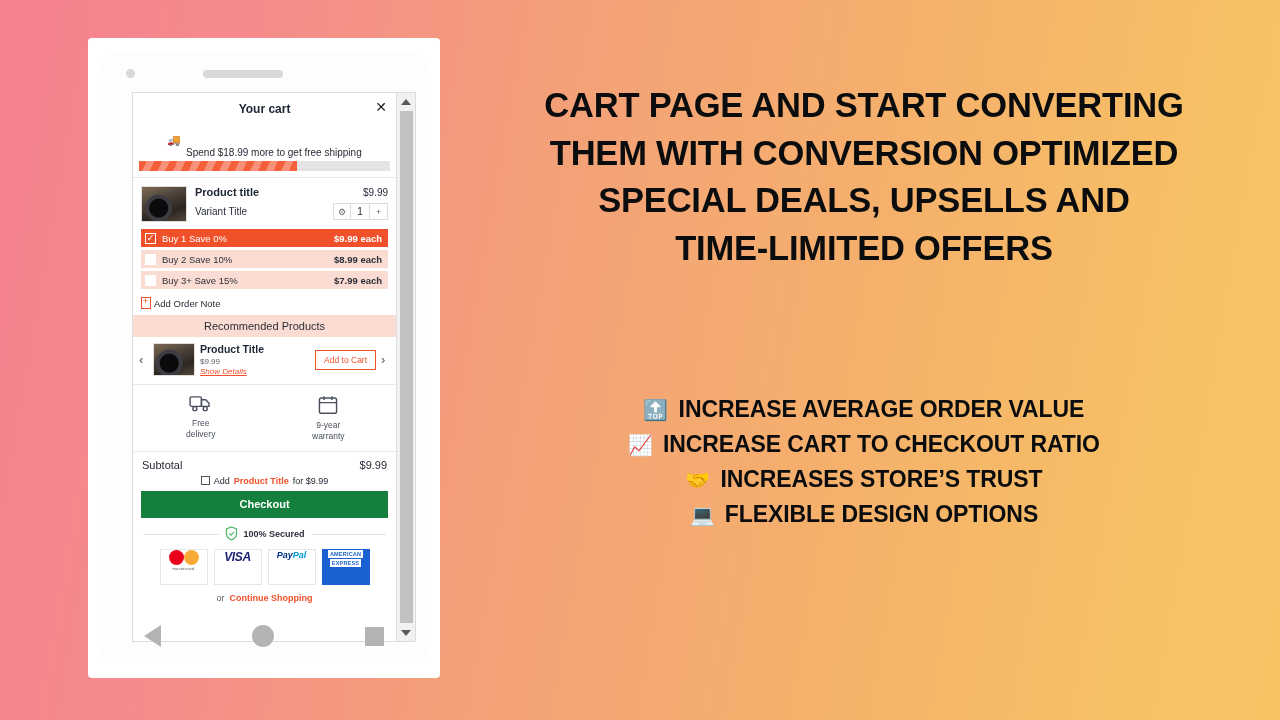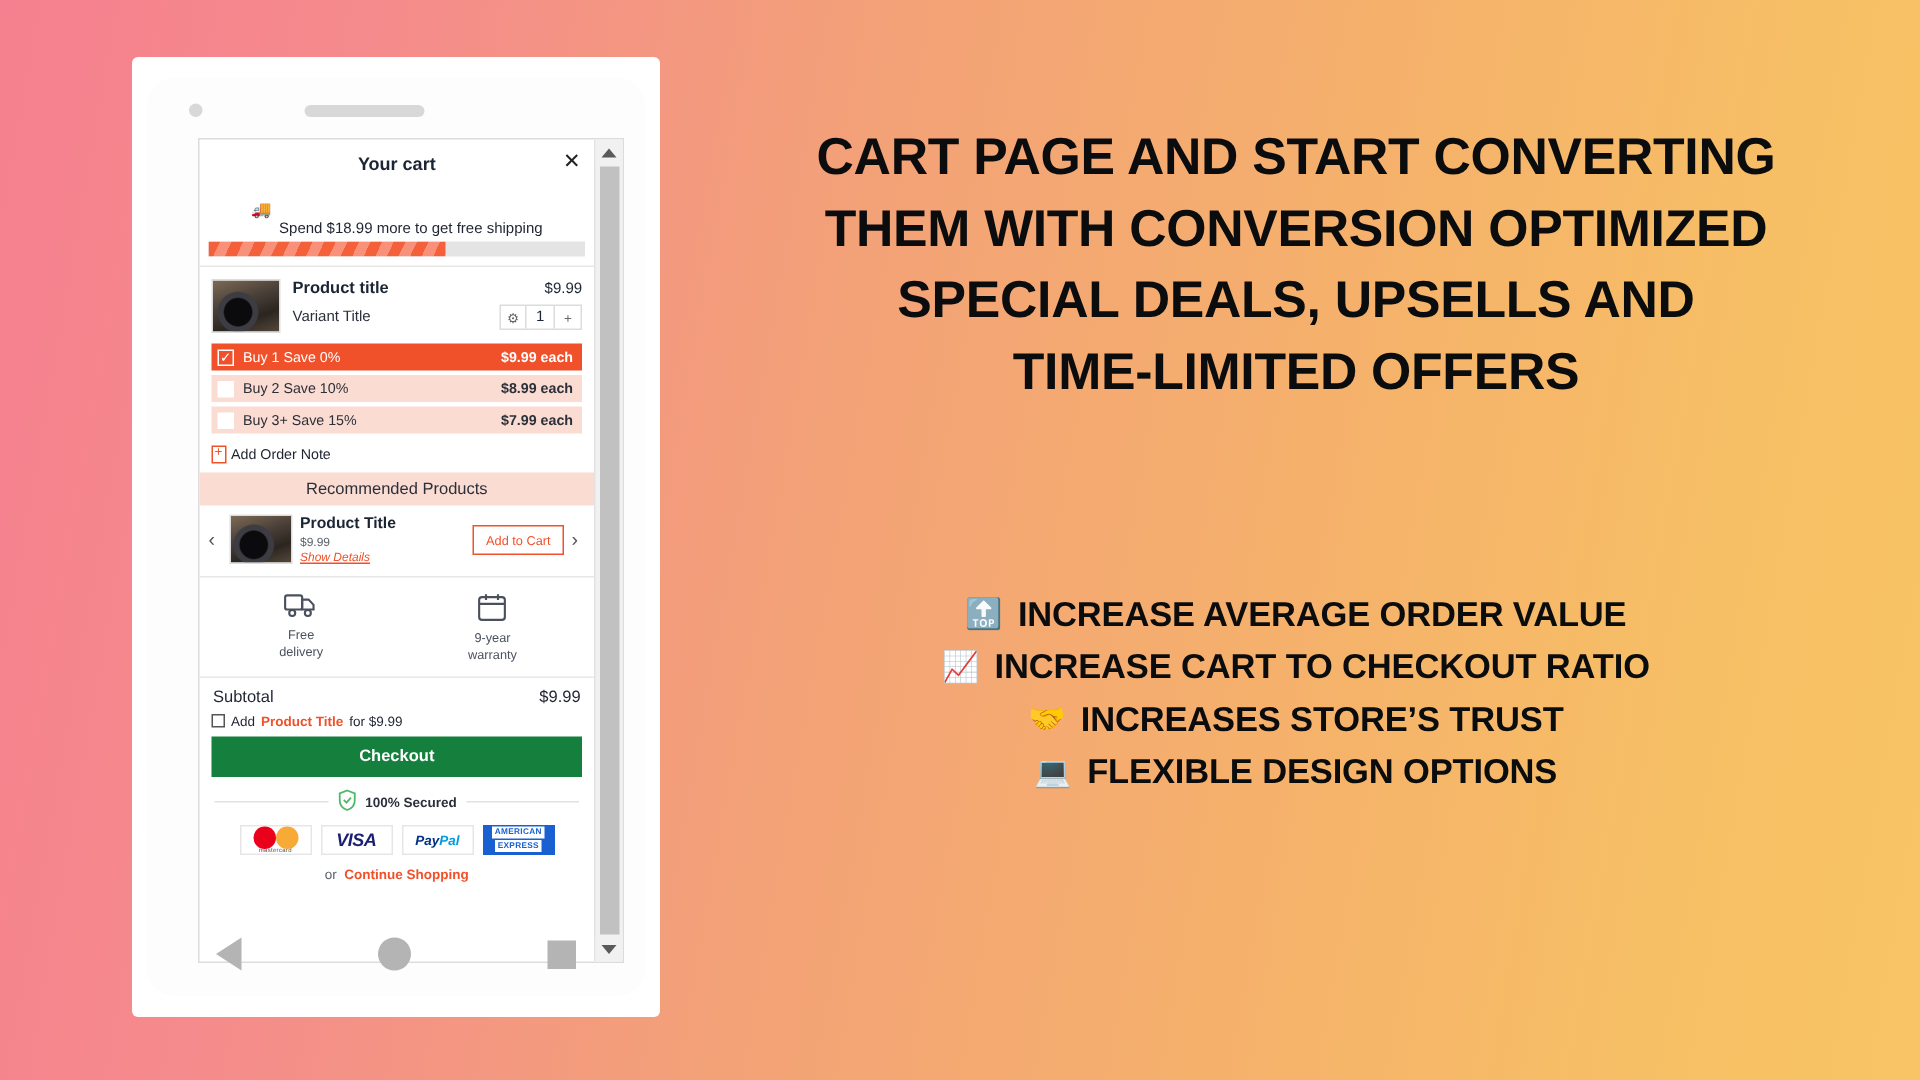--- a/index.html
+++ b/index.html
@@ -206,21 +206,21 @@
   .badge { flex: 1; display: flex; flex-direction: column; align-items: center; gap: 5px; }
   .badge-label { font-size: 8.5px; color: #4a515d; text-align: center; line-height: 1.35; }
   .badge-icon svg { display: block; }
 
   
   #subtotal-row {
     display: flex; justify-content: space-between; align-items: center;
     padding: 7px 9px 5px; font-size: 11px; color: #1f2430;
   }
   #upsell-row {
-    display: flex; align-items: center; justify-content: flex-start;
+    display: flex; align-items: center; justify-content: center;
     gap: 4px; padding: 0 8px 5px; font-size: 9px; color: #1f2430;
   }
   #upsell-box { width: 9px; height: 9px; border: 1.2px solid #555; }
   #upsell-product { color: #f0512a; font-weight: bold; }
   #checkout-btn {
     margin: 0 8px; height: 27px;
     background: #15803d; color: #fff;
     font-size: 11px; font-weight: bold;
     display: flex; align-items: center; justify-content: center;
   }
@@ -229,22 +229,22 @@
     display: flex; align-items: center; justify-content: center;
     gap: 6px; padding: 8px 10px 6px;
   }
   .secured-line { flex: 1; height: 1px; background: #e2e2e2; }
   #secured-text { font-size: 9px; font-weight: bold; color: #2b2f39; }
 
   #payments-row {
     display: flex; justify-content: center; gap: 6px; padding: 0 8px 6px;
   }
   .pay-card {
-    width: 48px; height: 20px; border: 1px solid #e6e6e6; background: #fff;
-    display: flex; align-items: center; justify-content: center;
+    width: 48px; height: 36px; border: 1px solid #e6e6e6; background: #fff;
+    display: flex; align-items: center; 
     flex-direction: column; gap: 1px;
   }
   .pay-card.amex { background: #1961d0; border-color: #1961d0; }
   .mc-marks { position: relative; width: 30px; height: 15px; }
   .mc-marks span { position: absolute; top: 0; width: 15px; height: 15px; border-radius: 50%; }
   .mc-red { left: 0; background: #eb001b; }
   .mc-yellow { right: 0; background: #f79e1b; opacity: .88; }
   .mc-word { font-size: 4px; color: #555; letter-spacing: .2px; }
   .visa-word { font-size: 12px; font-weight: bold; color: #1a1f71; font-style: italic; letter-spacing: -.3px; }
   .pp-word { font-size: 9px; font-weight: bold; font-style: italic; color: #003087; }

